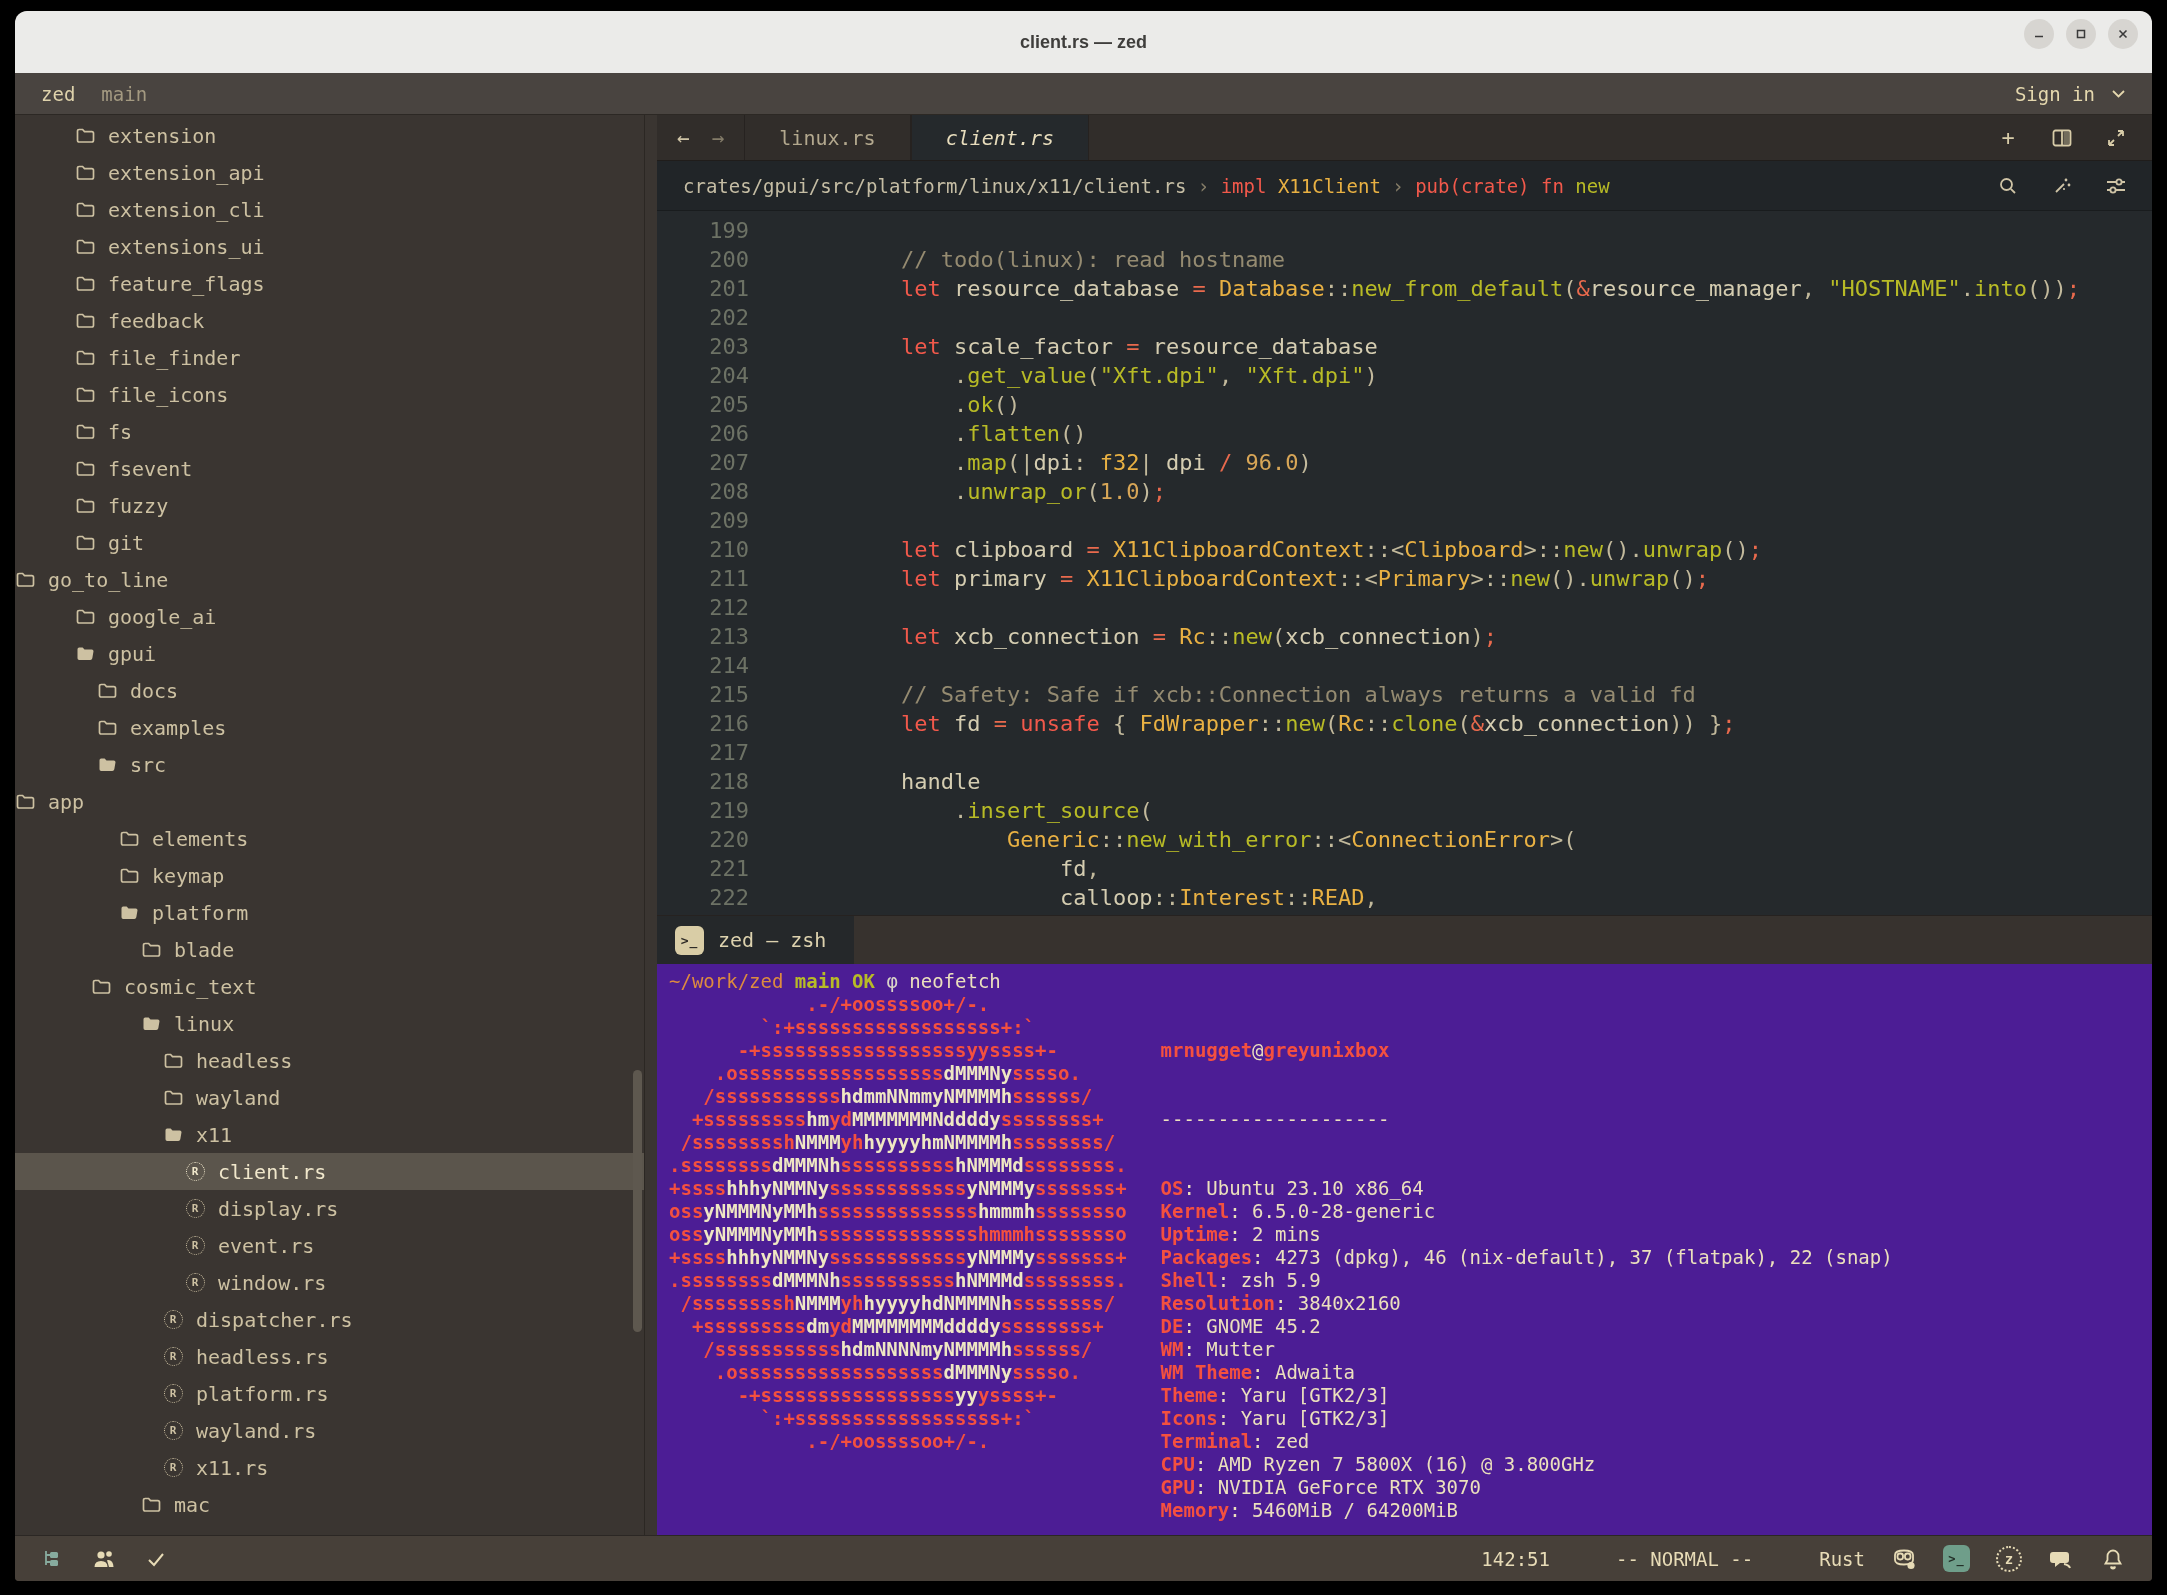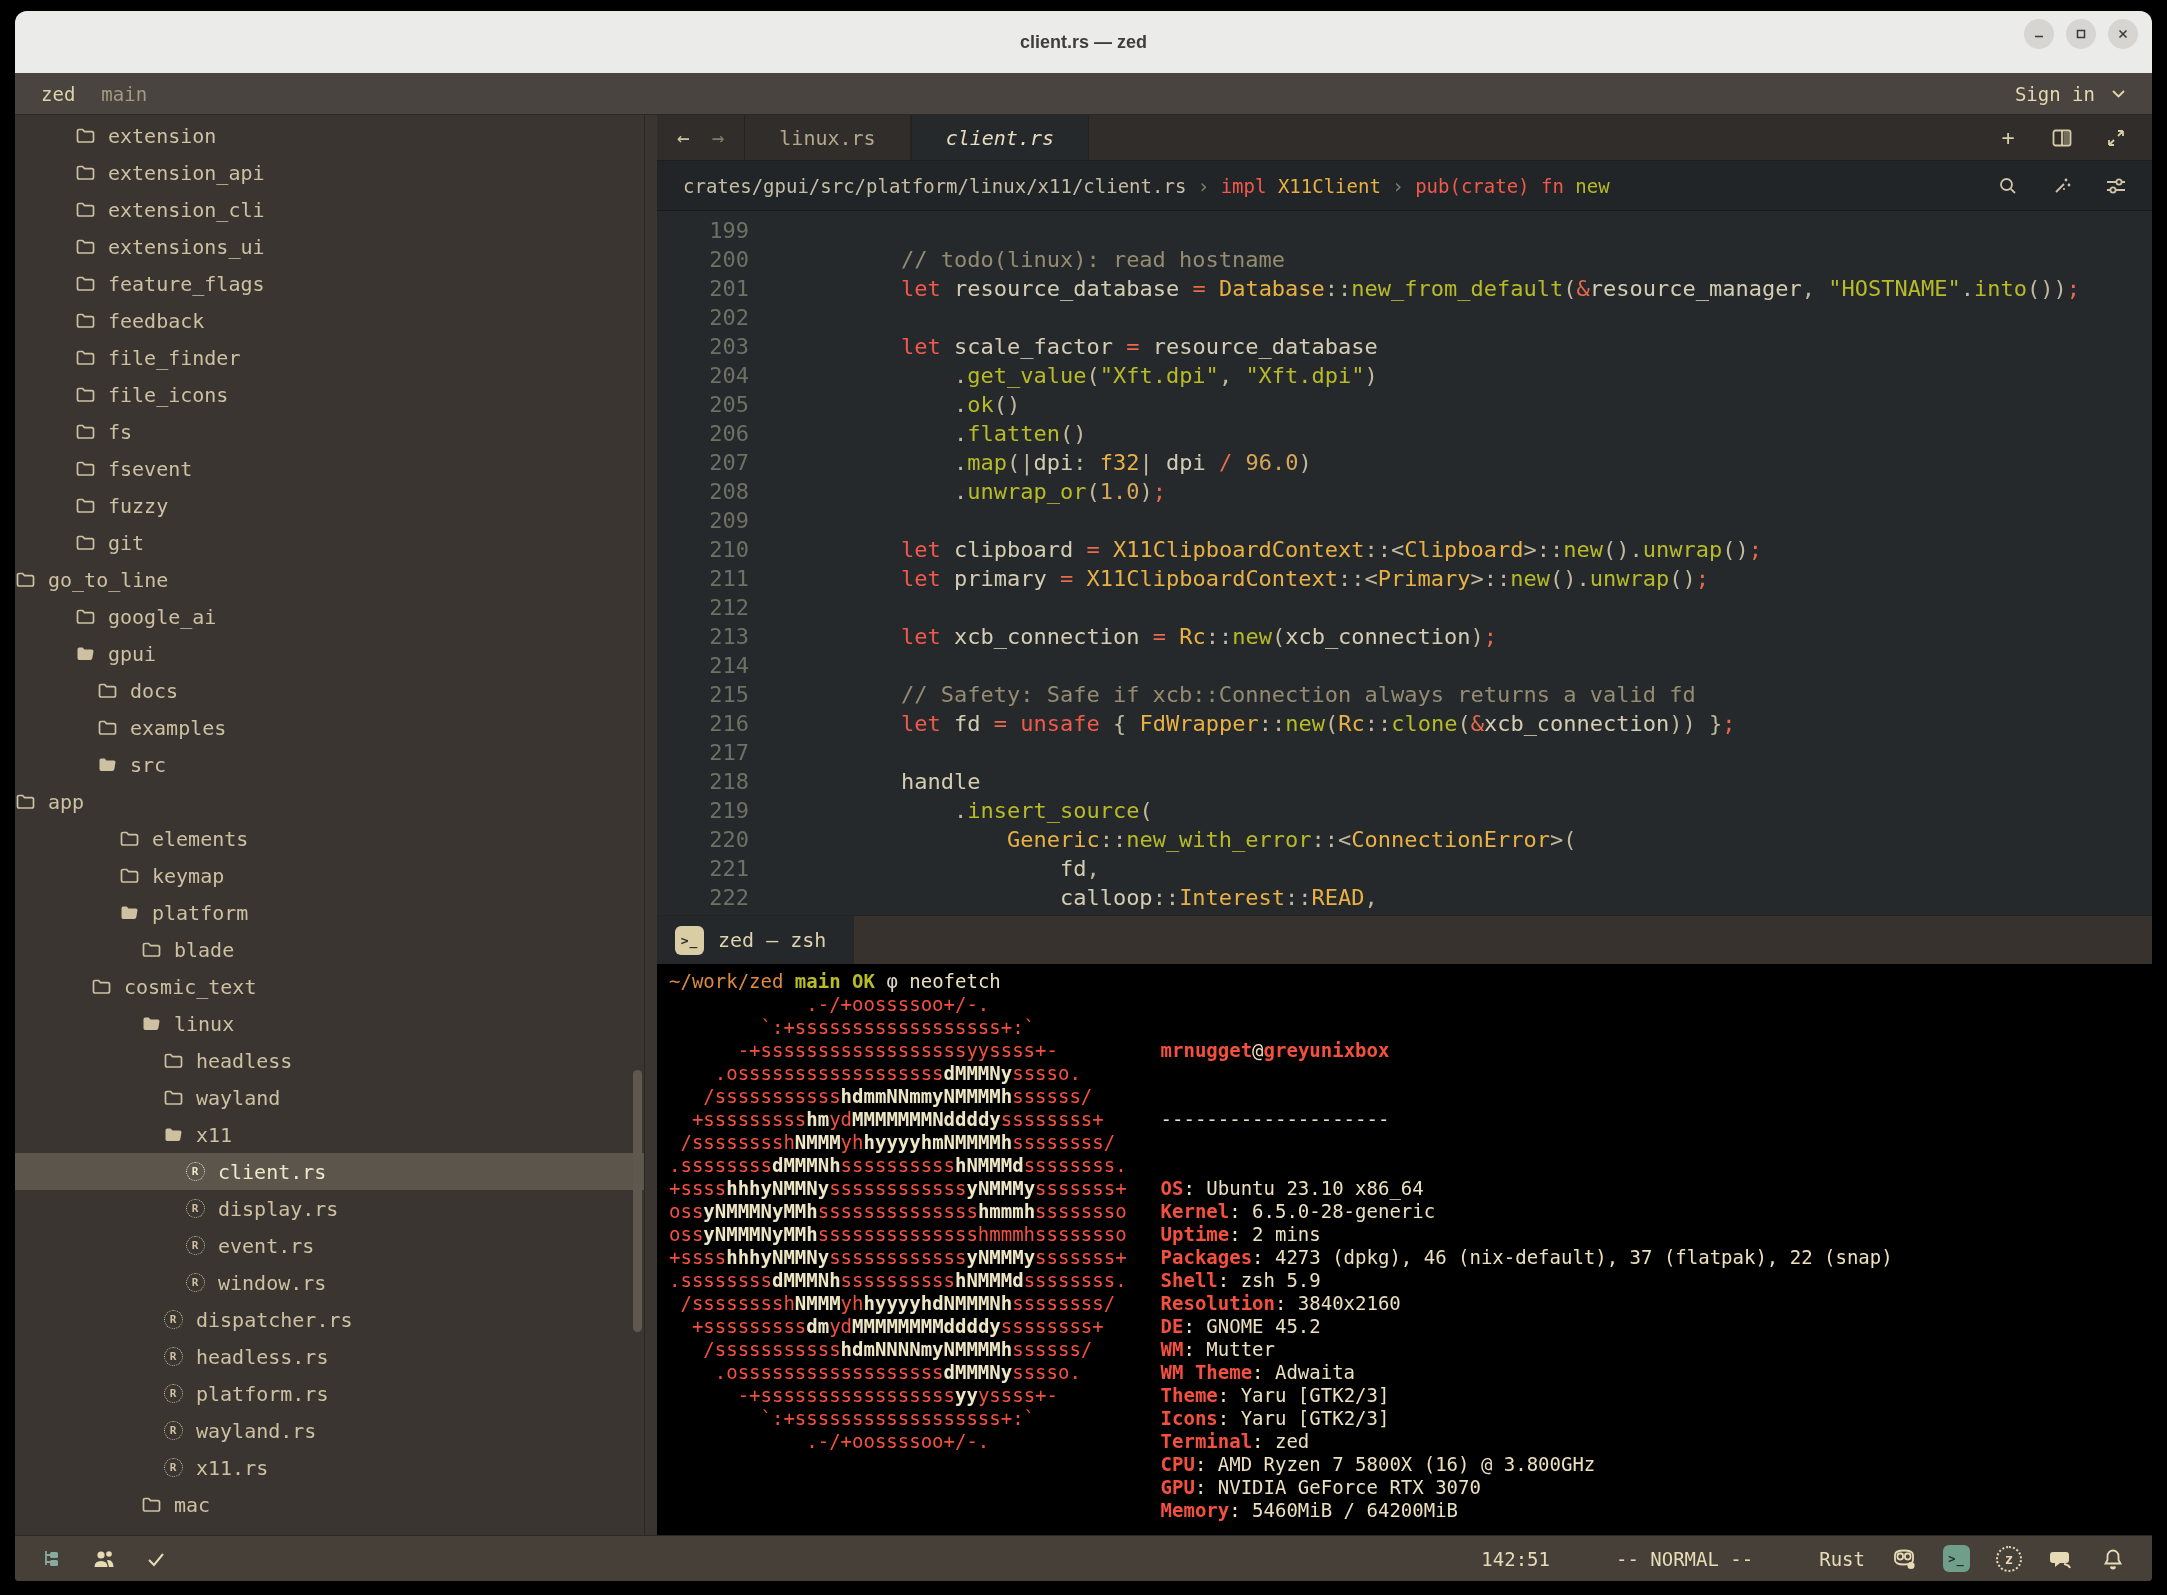--- a/index.html
+++ b/index.html
@@ -68,28 +68,28 @@
   .sg-p{color:#c2b99c;}
   .sg-n{color:#d8a657;}
   .sg-bc{color:#c5bda4;}
   .sg-sep{color:#857d68;}
 
   
   .terminal{height:620px;flex:none;display:flex;flex-direction:column;border-top:1px solid #262220;}
   .term-tabbar{height:48px;flex:none;background:#37322e;display:flex;align-items:stretch;}
   .term-tab{background:#25282a;display:flex;align-items:center;gap:14px;padding:0 28px 0 18px;font-size:20px;color:#ddd2ae;}
   .term-glyph{width:29px;height:29px;border-radius:6px;background:#d9cda6;color:#2e2b27;font-size:13px;font-weight:bold;display:flex;align-items:center;justify-content:center;letter-spacing:1px;}
-  .term-body{flex:1;background:#000000;padding:6px 0 0 12px;font-size:19px;line-height:23px;overflow:hidden;}
+  .term-body{flex:1;background:#4c1d95;padding:6px 0 0 12px;font-size:19px;line-height:23px;overflow:hidden;}
   .tline{white-space:pre;}
   .neofetch{display:flex;}
   .neofetch pre{margin:0;font-family:inherit;font-size:19px;line-height:23px;}
   .nf-right{margin-left:34px;white-space:pre;}
   .sg-r{color:#f4503f;font-weight:bold;}
   .sg-w{color:#ece0bd;}
-  .sg-ar{color:#f4503f;font-weight:normal;}
+  .sg-ar{color:#f4503f;font-weight:bold;}
   .sg-aw{color:#efe7c3;font-weight:bold;}
   .sg-path{color:#de8b3f;}
   .sg-git{color:#b8bb26;font-weight:bold;}
   .sg-phi{color:#d9d4c8;}
 
   
   .statusbar{height:46px;flex:none;background:#474039;border-top:1px solid #2b2724;display:flex;align-items:center;padding:0 26px 0 24px;font-size:19px;color:#e7dbb6;}
   .sb-left{display:flex;align-items:center;gap:26px;}
   .sb-right{margin-left:auto;display:flex;align-items:center;gap:26px;}
   .sicon{width:26px;height:26px;display:flex;align-items:center;justify-content:center;}

